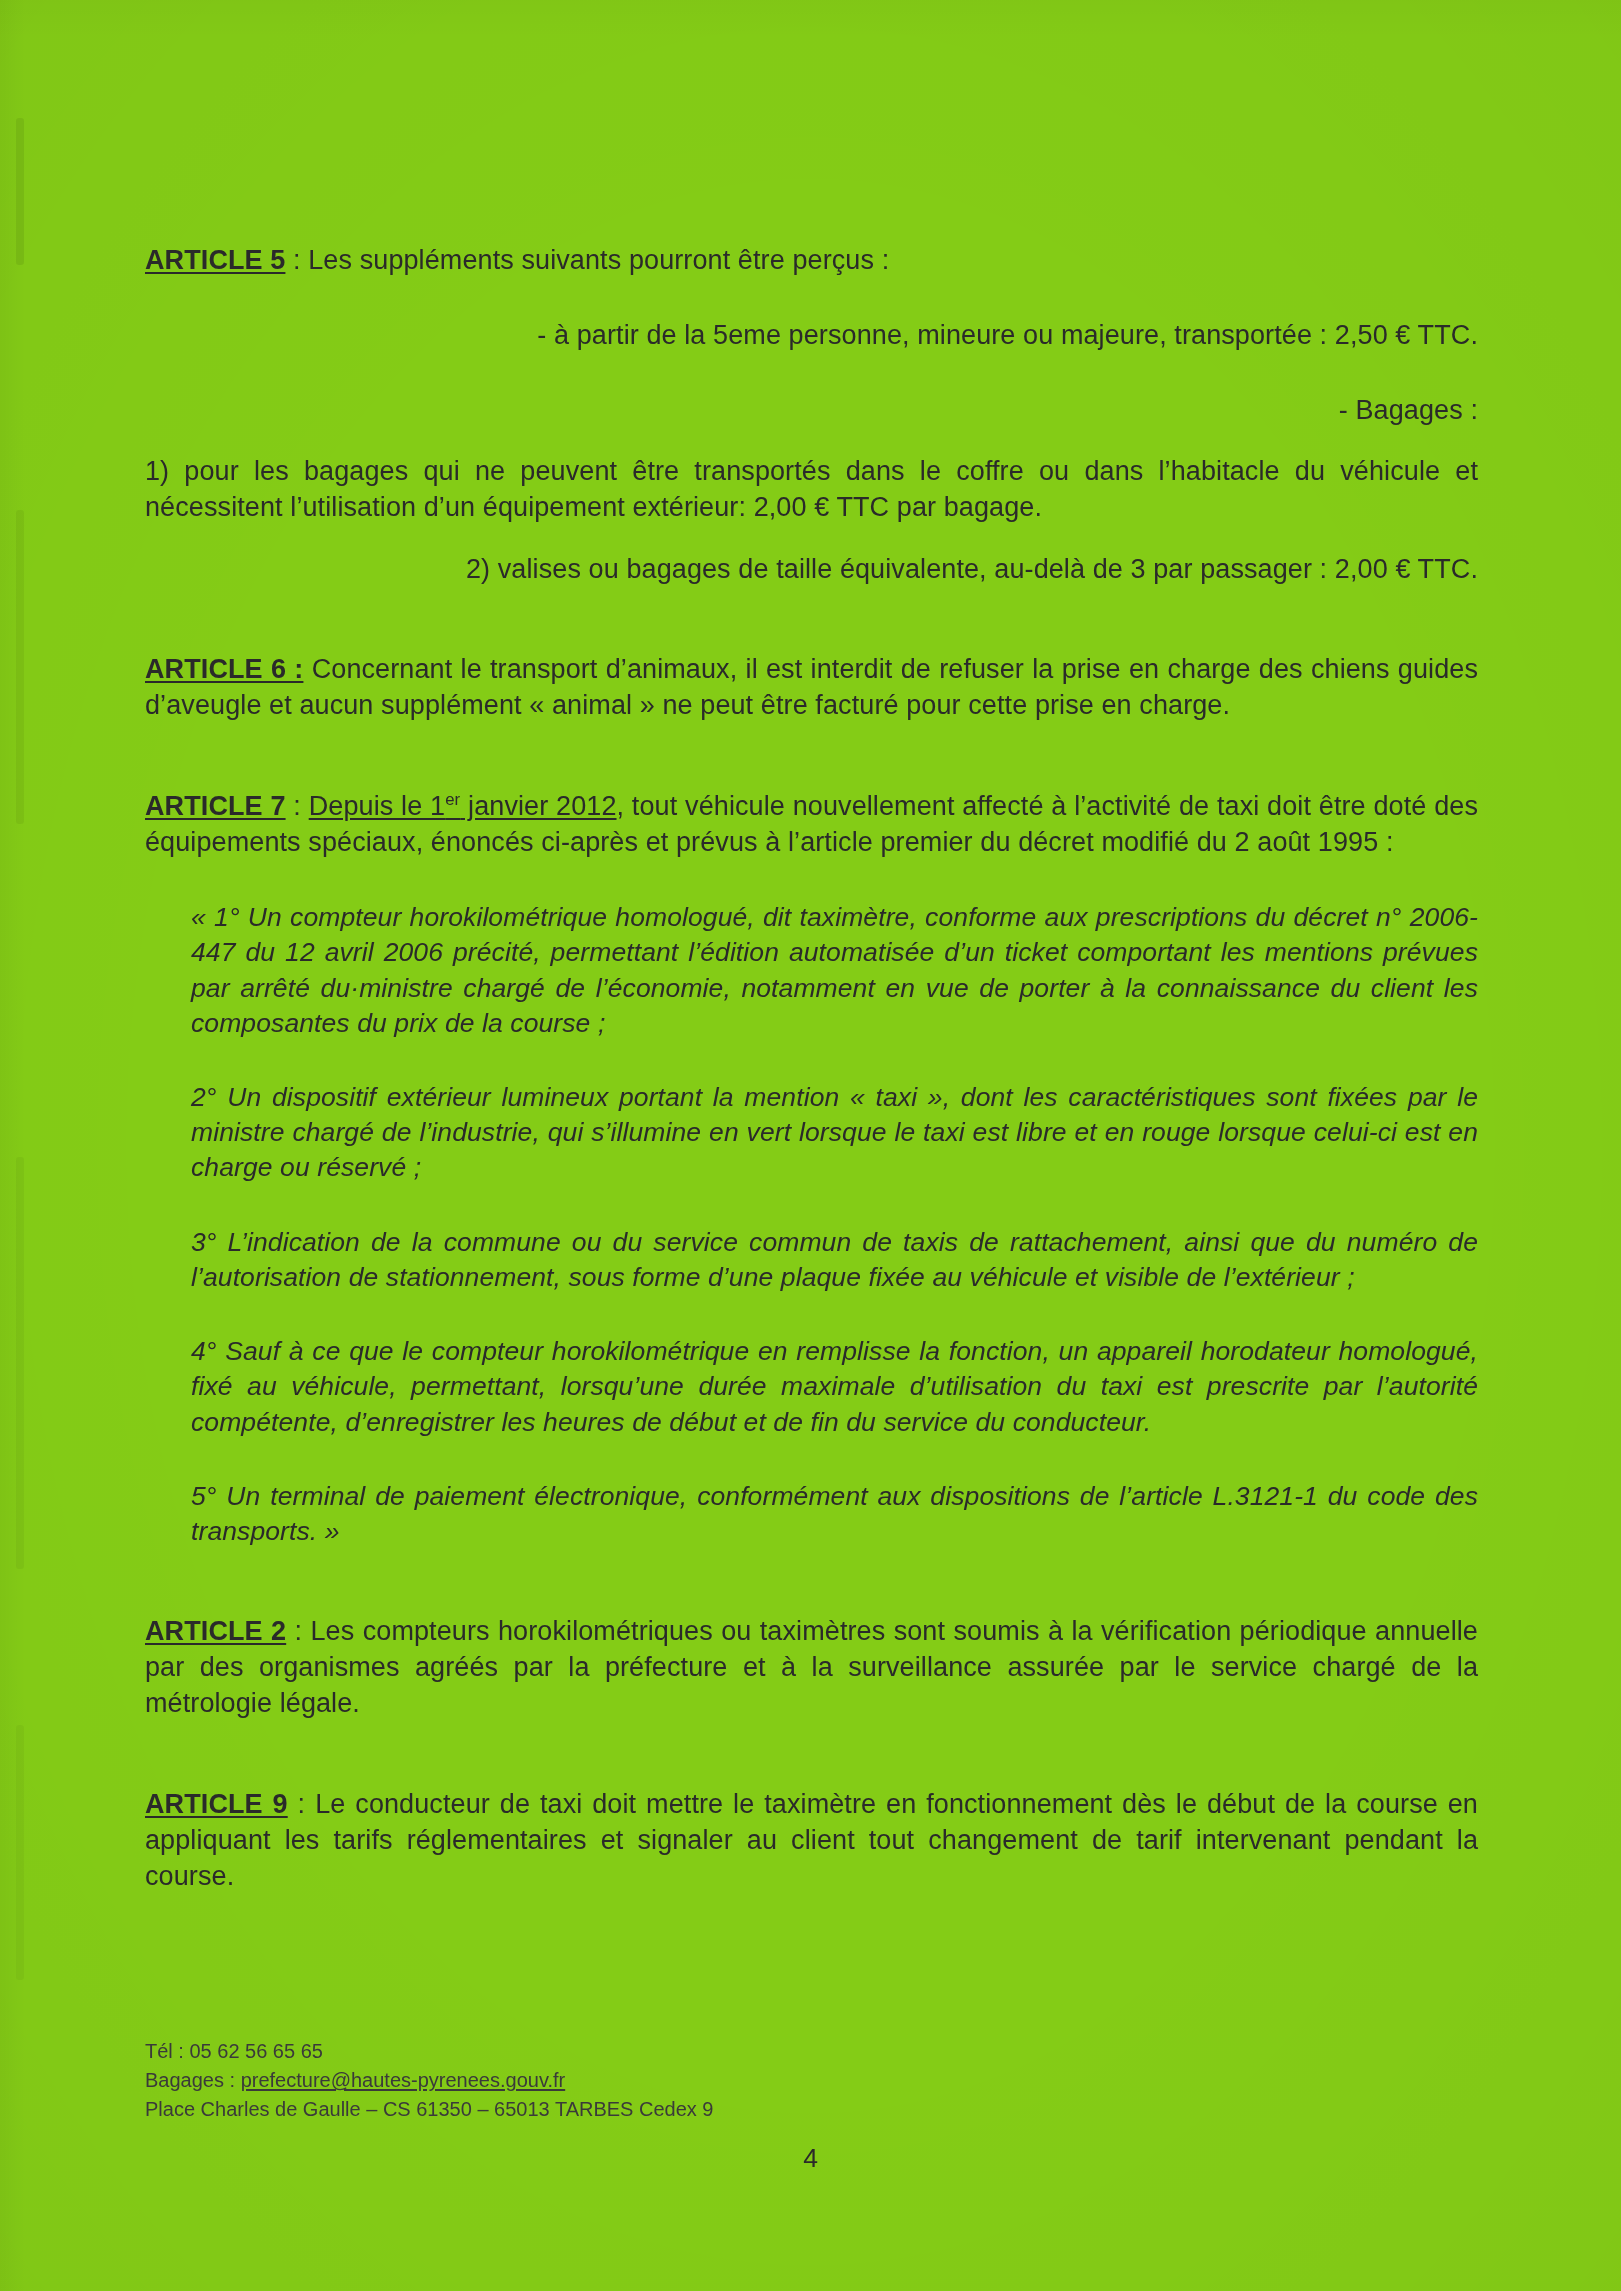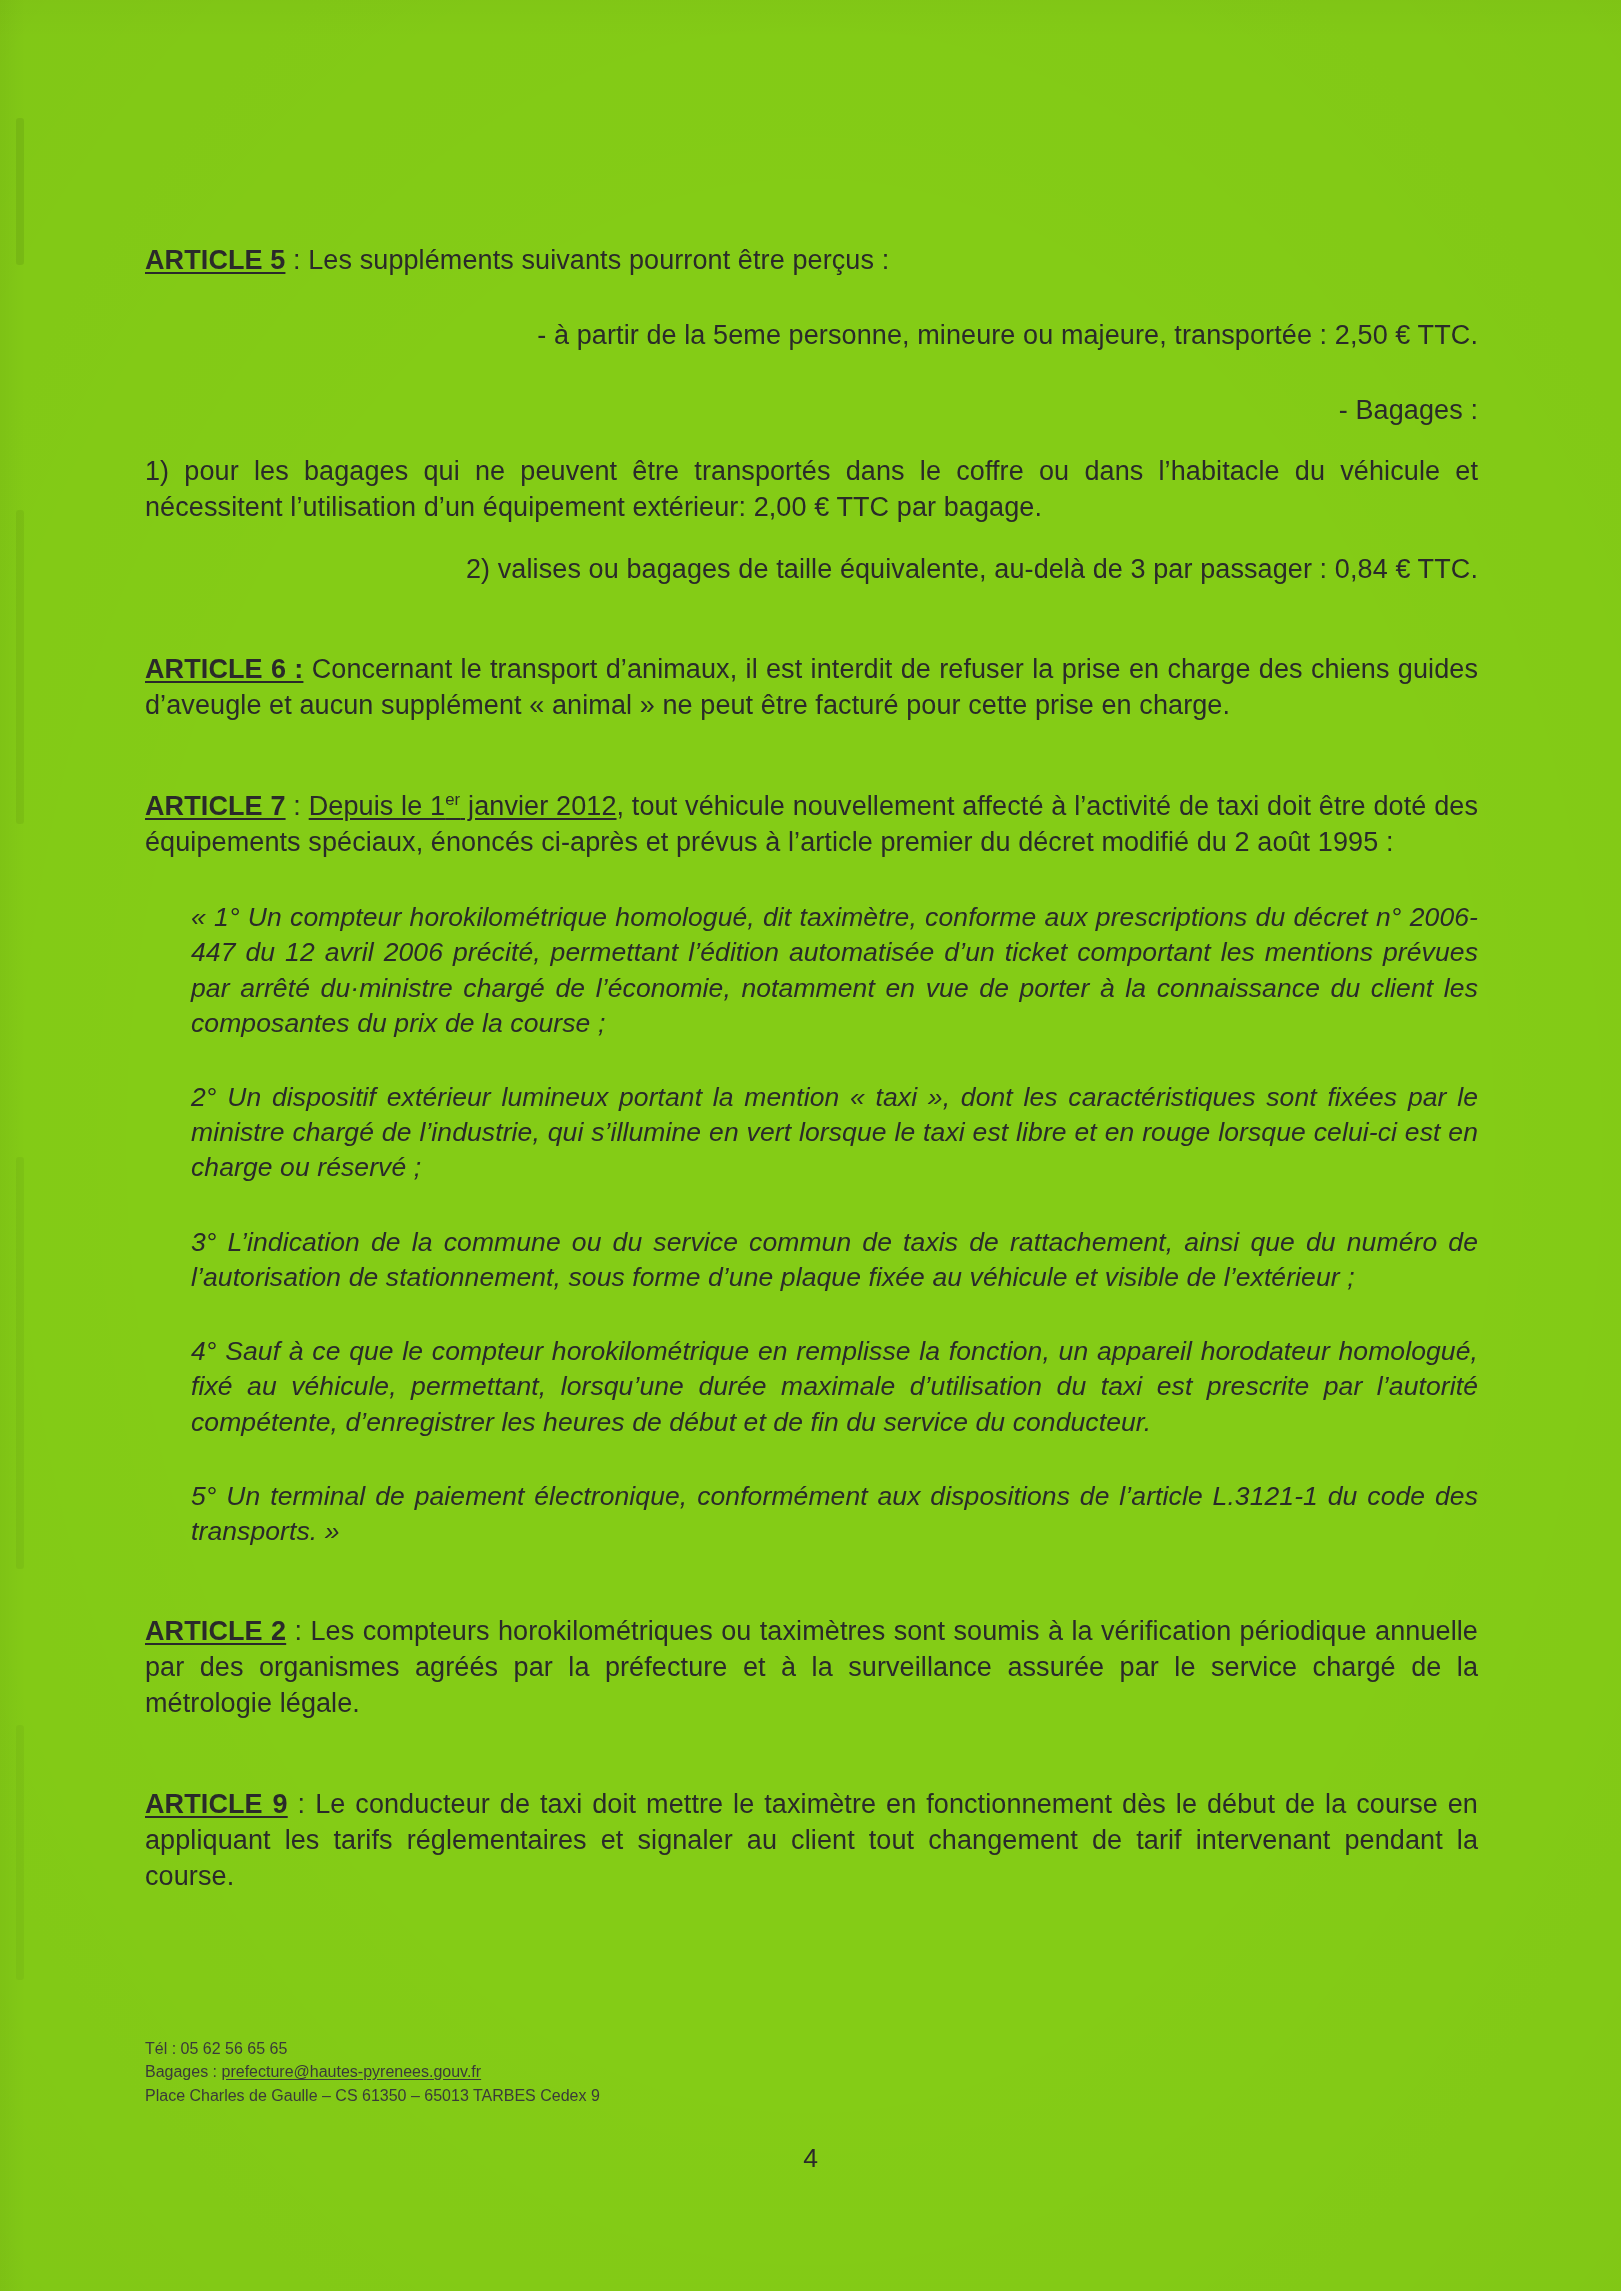--- a/index.html
+++ b/index.html
@@ -81,21 +81,21 @@
   
   .gap-sm { height: 25.5px; }
   .gap-md { height: 39px; }
   .gap-xl { height: 65px; }
 
   .footer {
     position: absolute;
     left: 145px;
     top: 2037px;
     width: 882px;
-    font-size: 16px;
+    font-size: 20px;
     line-height: 1.46;
     color: #3a3a3a;
     font-family: "Liberation Sans", "DejaVu Sans", sans-serif;
   }
   .footer div { white-space: nowrap; }
   .footer .mail { text-decoration: underline; text-underline-offset: 2px; text-align: center; }
 
   .page-number {
     position: absolute;
     left: 0;
@@ -128,21 +128,21 @@
     <div class="gap-md"></div>
 
     <p class="nojust">- Bagages :</p>
 
     <div class="gap-sm"></div>
 
     <p>1) pour les bagages qui ne peuvent être transportés dans le coffre ou dans l’habitacle du véhicule et nécessitent l’utilisation d’un équipement extérieur: 2,00 € TTC par bagage.</p>
 
     <div class="gap-sm"></div>
 
-    <p class="nojust">2) valises ou bagages de taille équivalente, au-delà de 3 par passager : 0,84 € TTC.</p>
+    <p class="nojust">2) valises ou bagages de taille équivalente, au-delà de 3 par passager : 2,00 € TTC.</p>
 
     <div class="gap-xl"></div>
 
     <p><span class="art-label">ARTICLE 6 :</span> <span>Concernant le transport d’animaux, il est interdit de refuser la prise en charge des chiens guides d’aveugle et aucun supplément « animal » ne peut être facturé pour cette prise en charge.</span></p>
 
     <div class="gap-xl"></div>
 
     <p><span class="art-label">ARTICLE 7</span><span> : </span><span class="ul"><span>Depuis le 1</span><sup>er</sup><span> janvier 2012</span></span><span>, tout véhicule nouvellement affecté à l’activité de taxi doit être doté des équipements spéciaux, énoncés ci-après et prévus à l’article premier du décret modifié du 2 août 1995 :</span></p>
 
     <div class="gap-md"></div>

